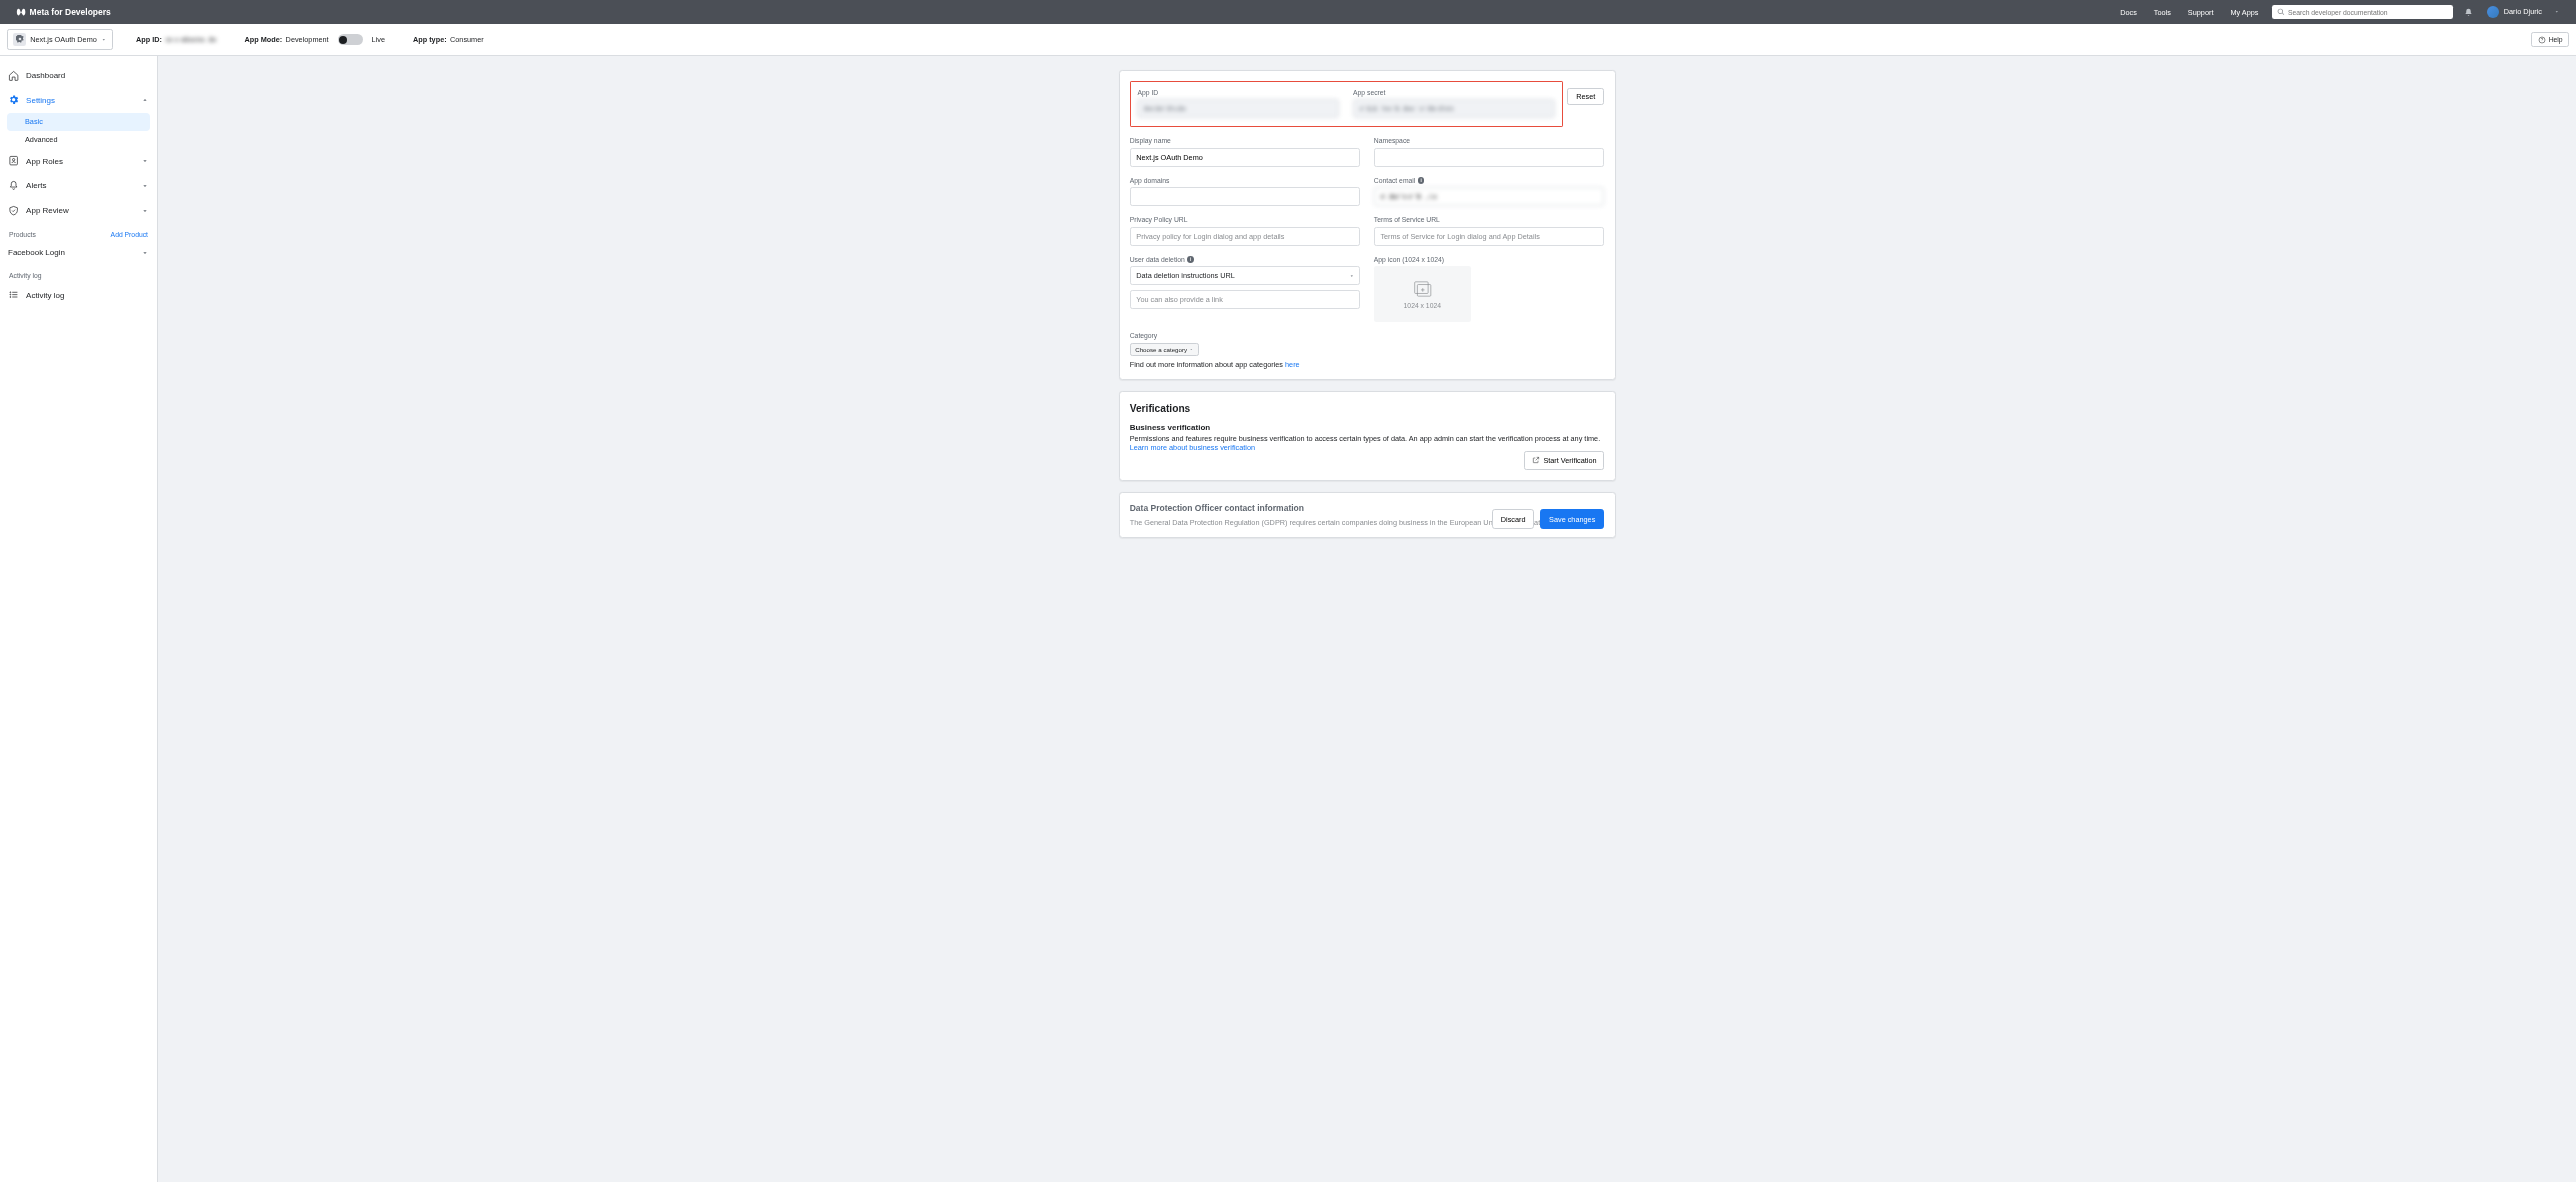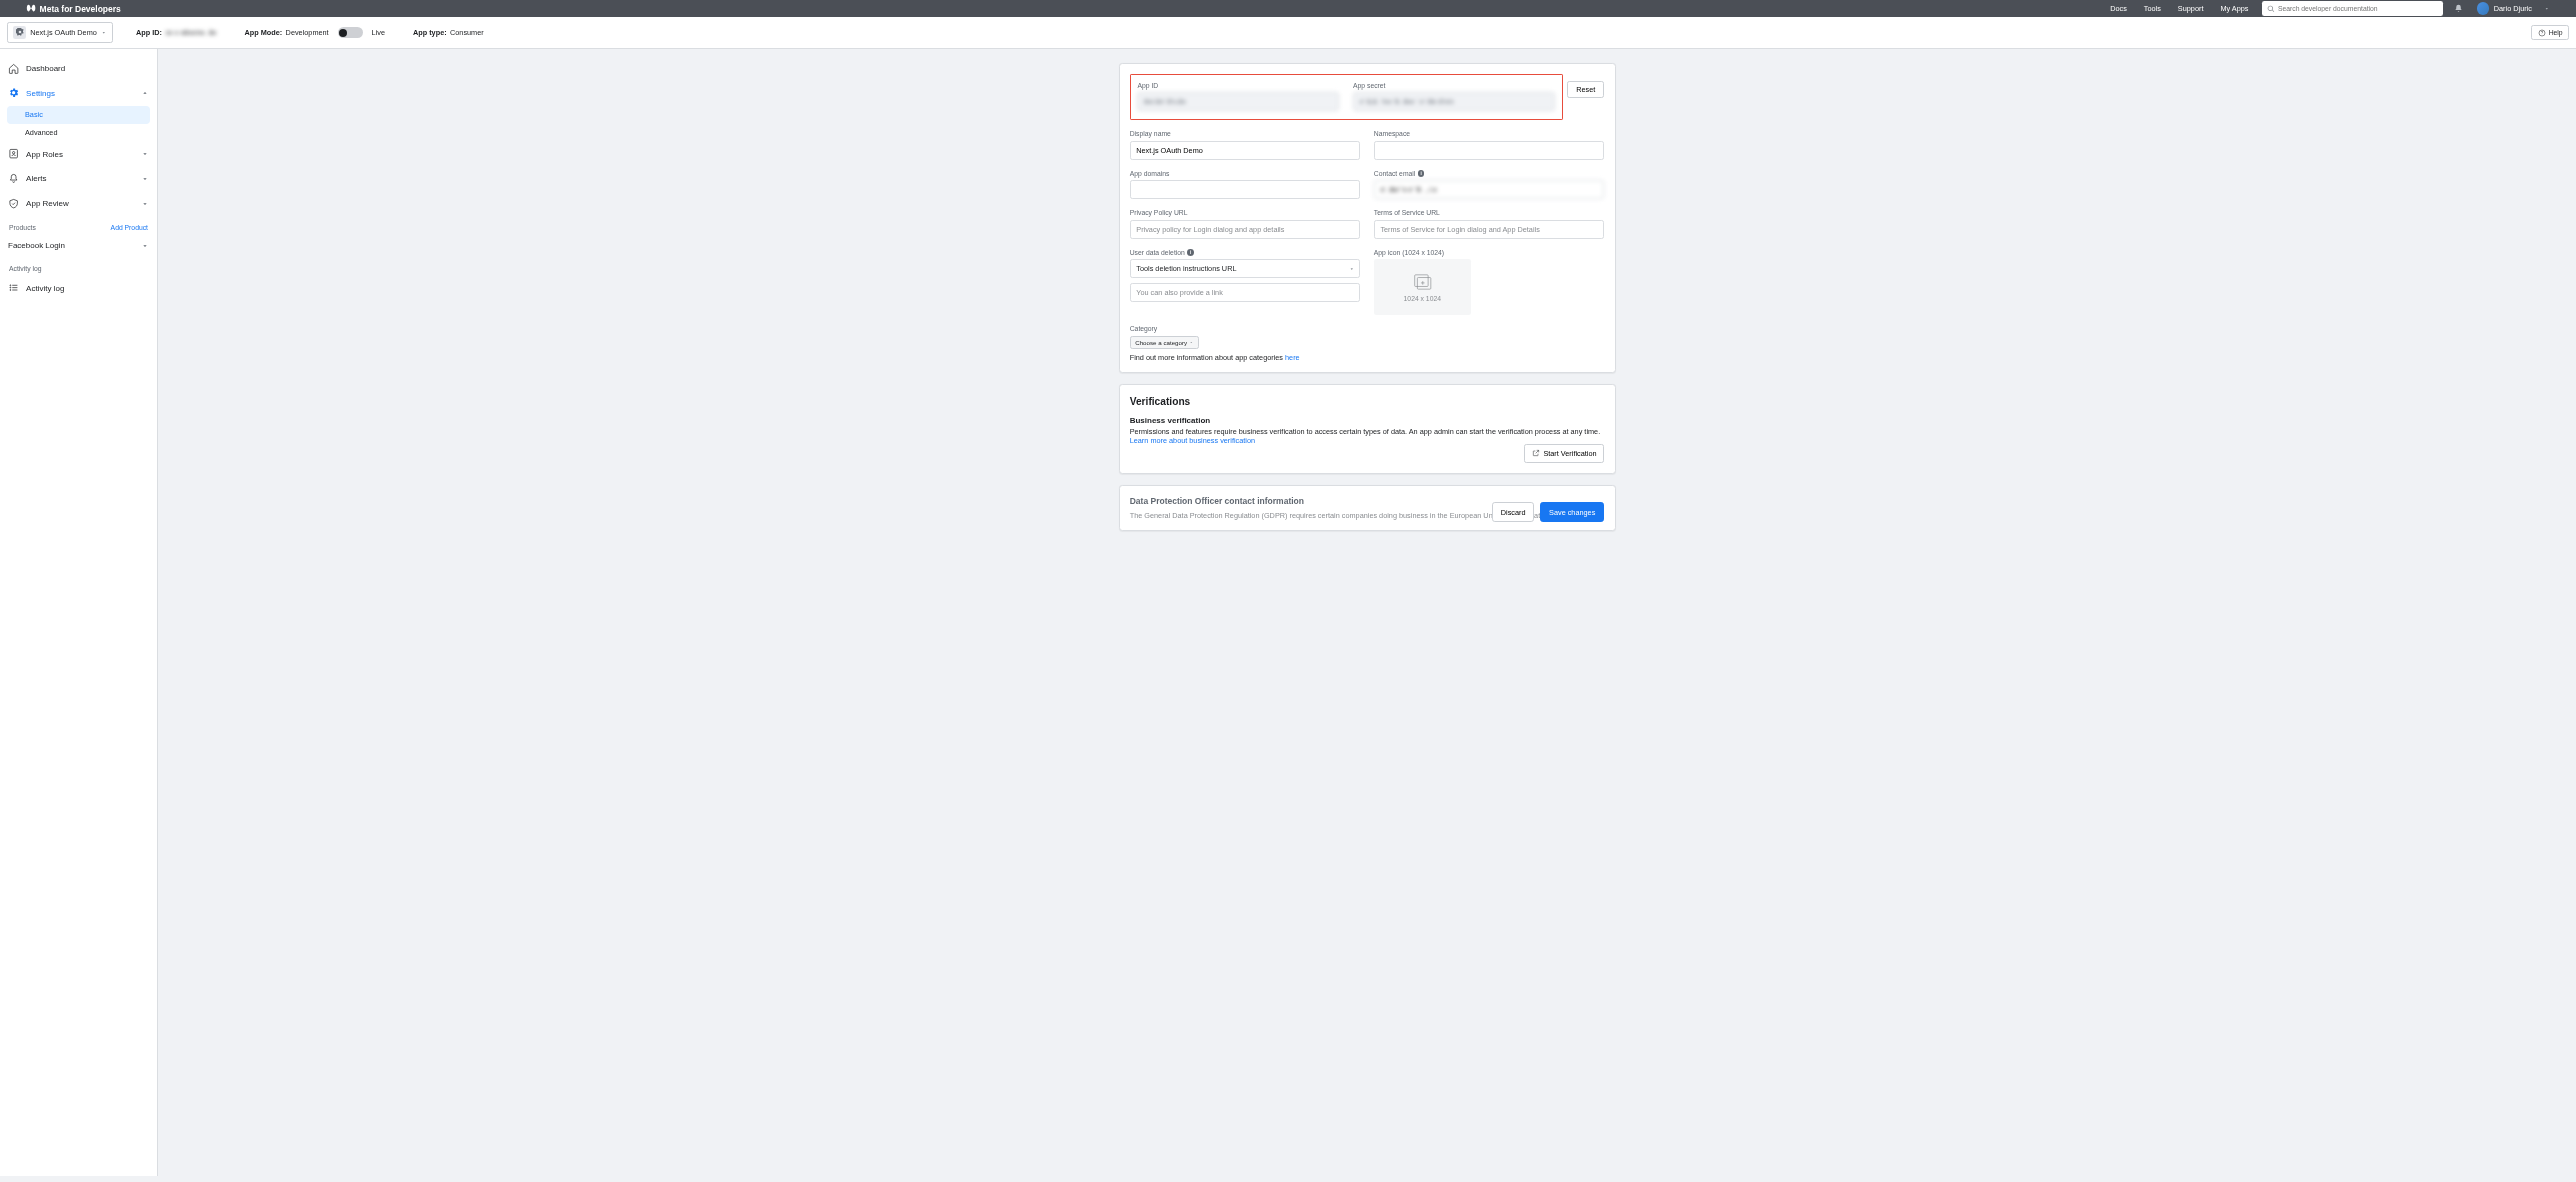--- a/index.html
+++ b/index.html
@@ -1,19 +1,19 @@
 <!DOCTYPE html>
 <html style="font-size:9px"><head>
 <meta charset="utf-8">
 <style>
 * { box-sizing: border-box; margin: 0; padding: 0; }
 body { font-family: Helvetica, Arial, sans-serif; font-size: 7.3px; color: #1c1e21; background: #f0f2f5; }
 
 
-.topnav { background: #4b4f56; height: 17px; display: flex; align-items: center; padding: 0 26px; color: #fff; }
+.topnav { background: #4b4f56; height: 24px; display: flex; align-items: center; padding: 0 16px; color: #fff; }
 .brand { display: flex; align-items: center; gap: 3.4px; font-weight: 600; font-size: 8.5px; }
 .brand svg { width: 10.2px; height: 10.2px; fill: #fff; }
 .topnav-spacer { flex: 1; }
 .topnav-links { display: flex; gap: 17px; align-items: center; margin-right: 13.6px; }
 .topnav-links a { color: #fff; text-decoration: none; font-size: 7.3px; cursor: pointer; }
 .search-wrap { background: #fff; border-radius: 2.3px; height: 14.7px; display: flex; align-items: center; padding: 0 4.5px; width: 181px; margin-right: 11.3px; }
 .search-wrap svg { width: 8px; height: 8px; fill: #8a8d91; margin-right: 3.4px; }
 .search-wrap input { border: none; outline: none; font-size: 6.8px; flex: 1; }
 .bell { width: 9px; height: 9px; fill: #bec3c9; margin-right: 13.6px; cursor: pointer; }
 .user { display: flex; align-items: center; gap: 4.5px; cursor: pointer; }
@@ -294,21 +294,21 @@
           </div>
 
           <div class="row">
             <div class="field">
               <div class="field-label">
                 <span>User data deletion</span>
                 <span class="info-icon">i</span>
               </div>
               <div class="select-wrap">
                 <div class="input" style="display:flex;align-items:center;">
-                    <span>Tools deletion instructions URL</span>
+                    <span>Data deletion instructions URL</span>
                   </div>
                 <svg class="caret" viewBox="0 0 24 24">
                     <path d="M7 10l5 5 5-5z"></path>
                   </svg>
               </div>
               <input class="input" style="margin-top: 4.5px;" placeholder="You can also provide a link">
             </div>
             <div class="field">
               <div class="field-label">App icon (1024 x 1024)</div>
               <div class="icon-uploader">

